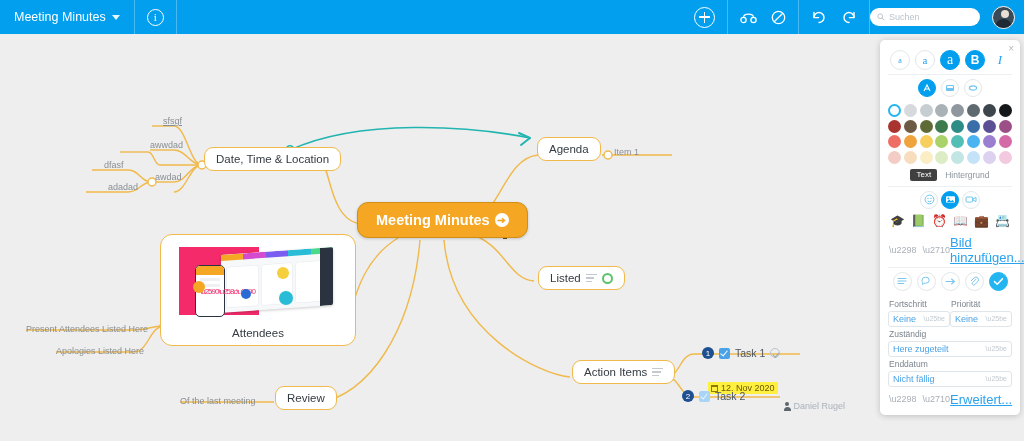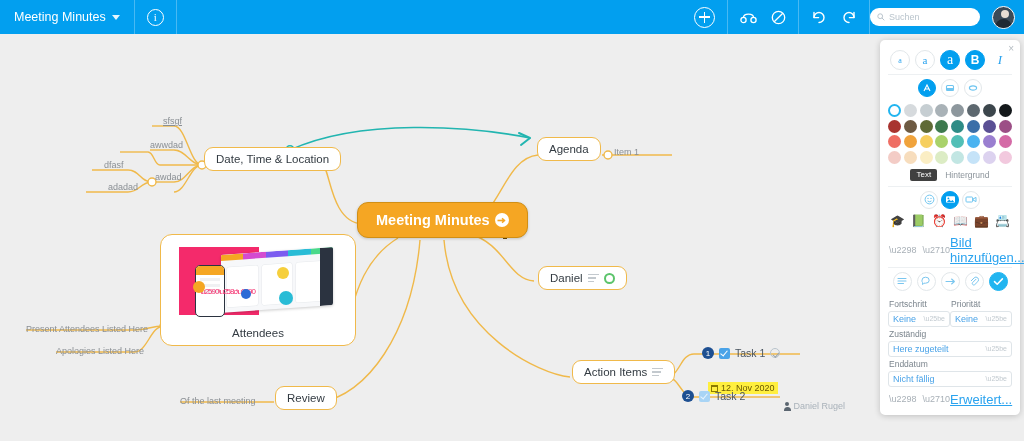--- a/index.html
+++ b/index.html
@@ -439,21 +439,21 @@
     <div class="nlabel" style="left:155px; top:138px;">awdad</div>
     <div class="nlabel" style="left:104px; top:126px;">dfasf</div>
     <div class="nlabel" style="left:95px; top:148px;margin-left:13px;">adadad</div>
 
     <div class="nbox" style="left:537px; top:103px;">
       <span>Agenda</span>
     </div>
     <div class="nlabel" style="left:614px; top:113px;">Item 1</div>
 
     <div class="nbox" style="left:538px; top:232px;">
-      <span>Daniel</span>
+      <span>Listed</span>
       <span class="lines-ic">
           <i></i>
           <i></i>
           <i></i>
         </span>
       <span class="ring-green"></span>
     </div>
 
     <div class="imgcard" style="left:160px; top:200px;">
       <div class="thumb">

